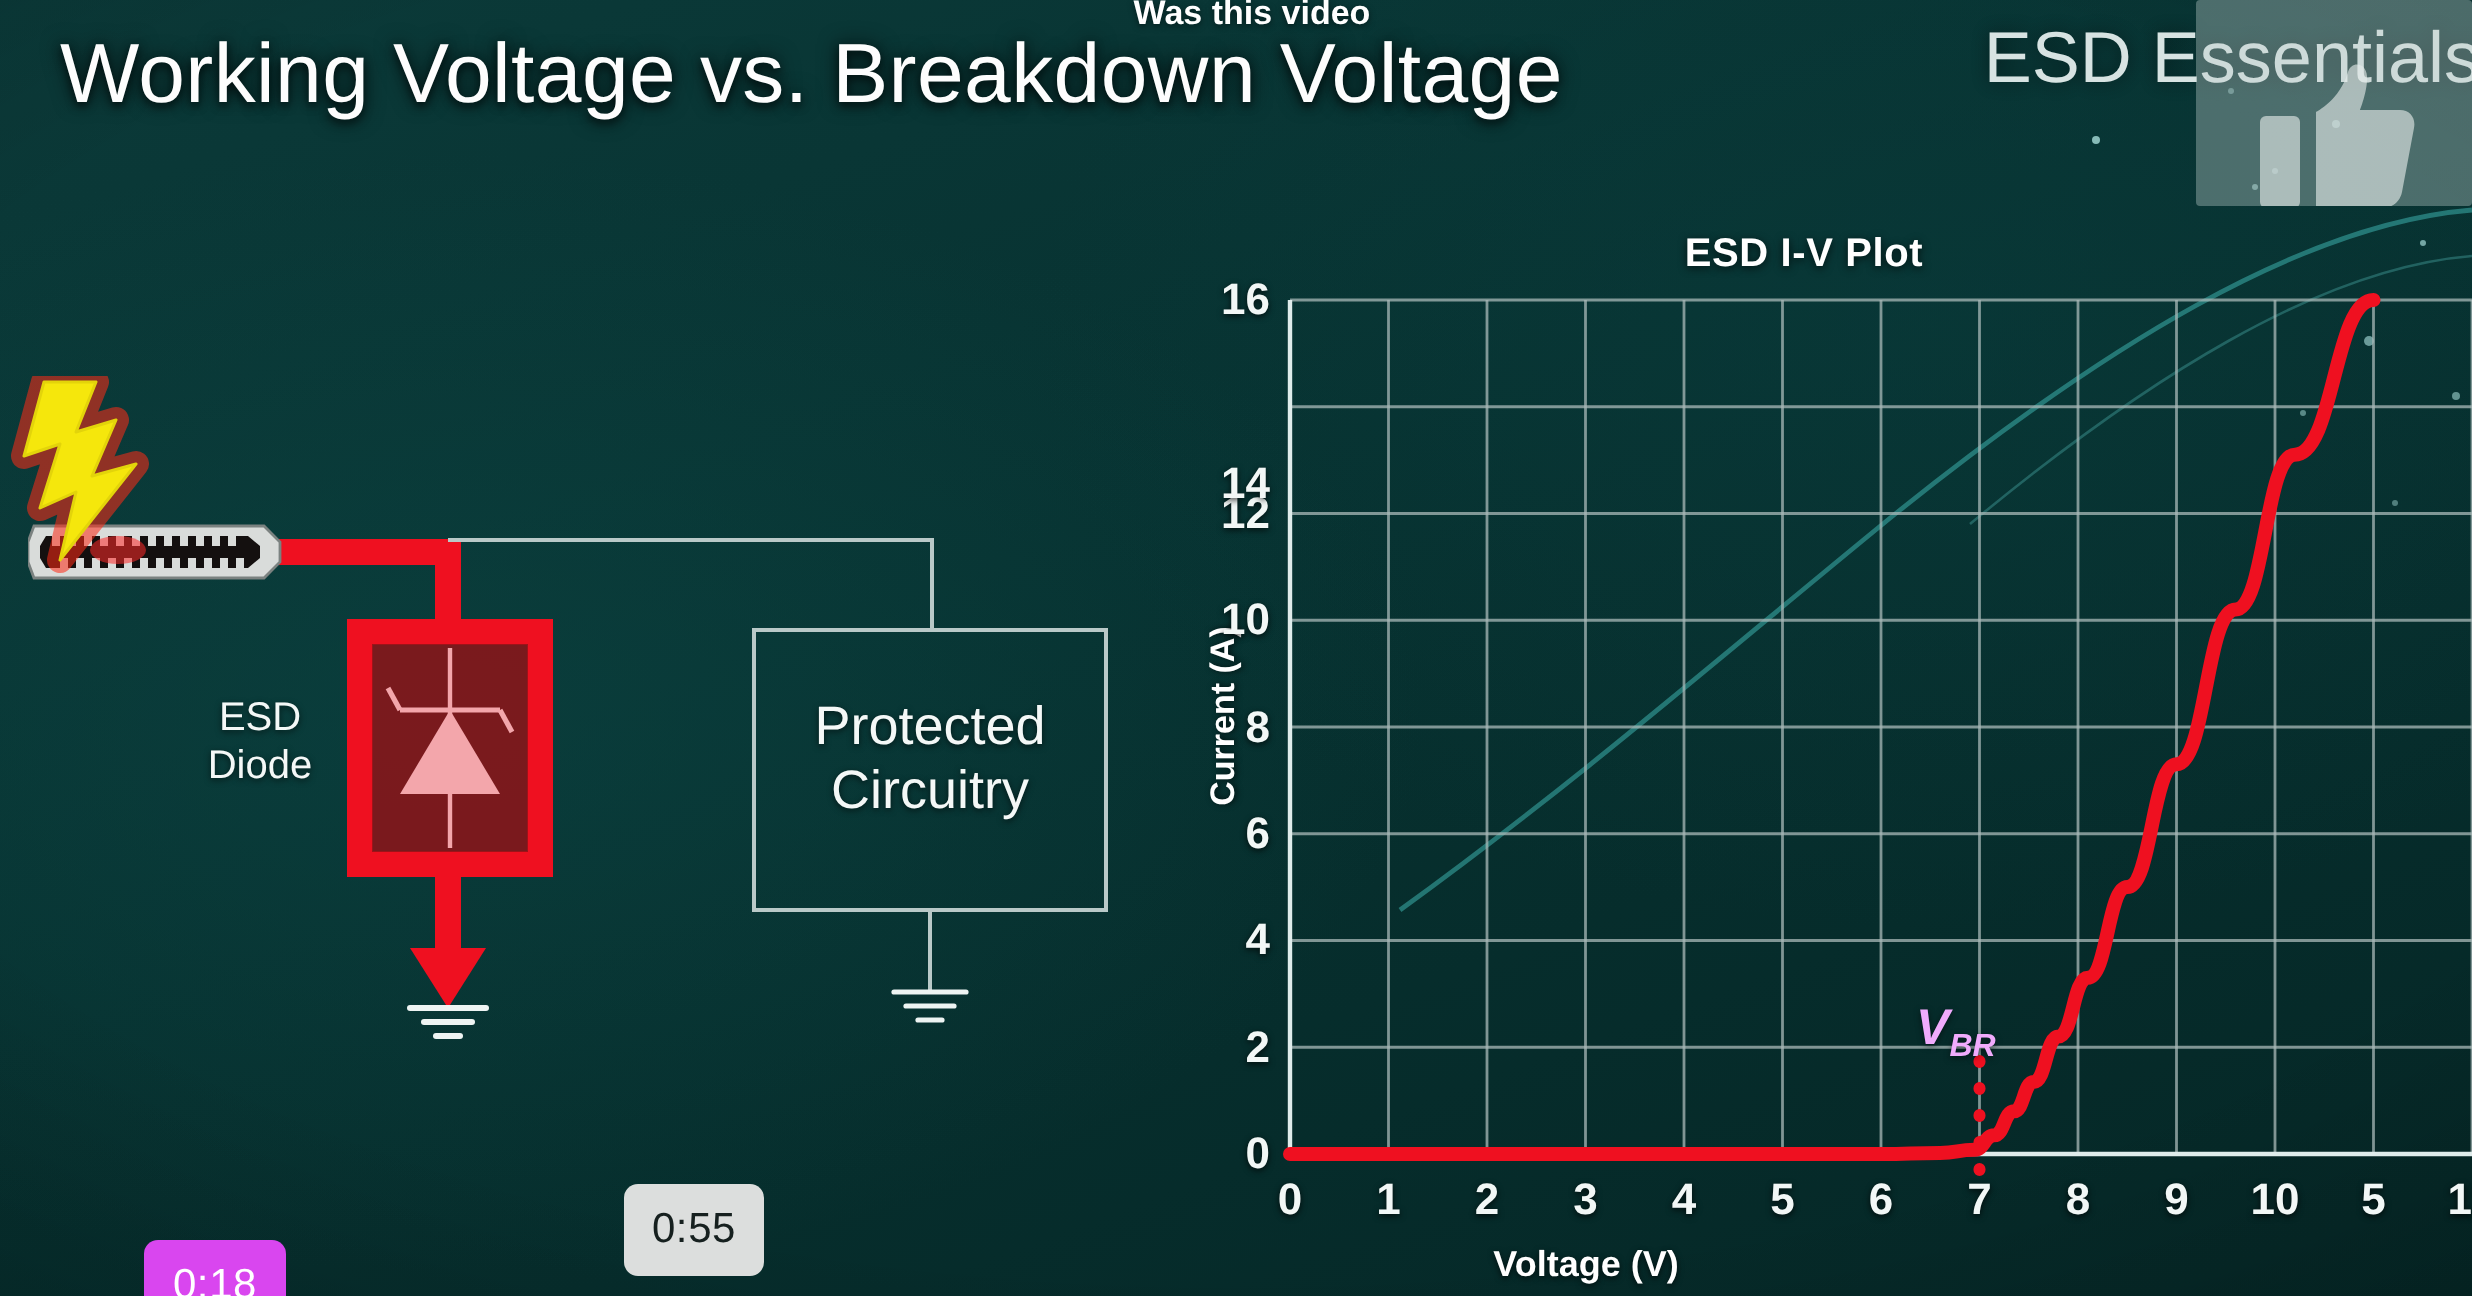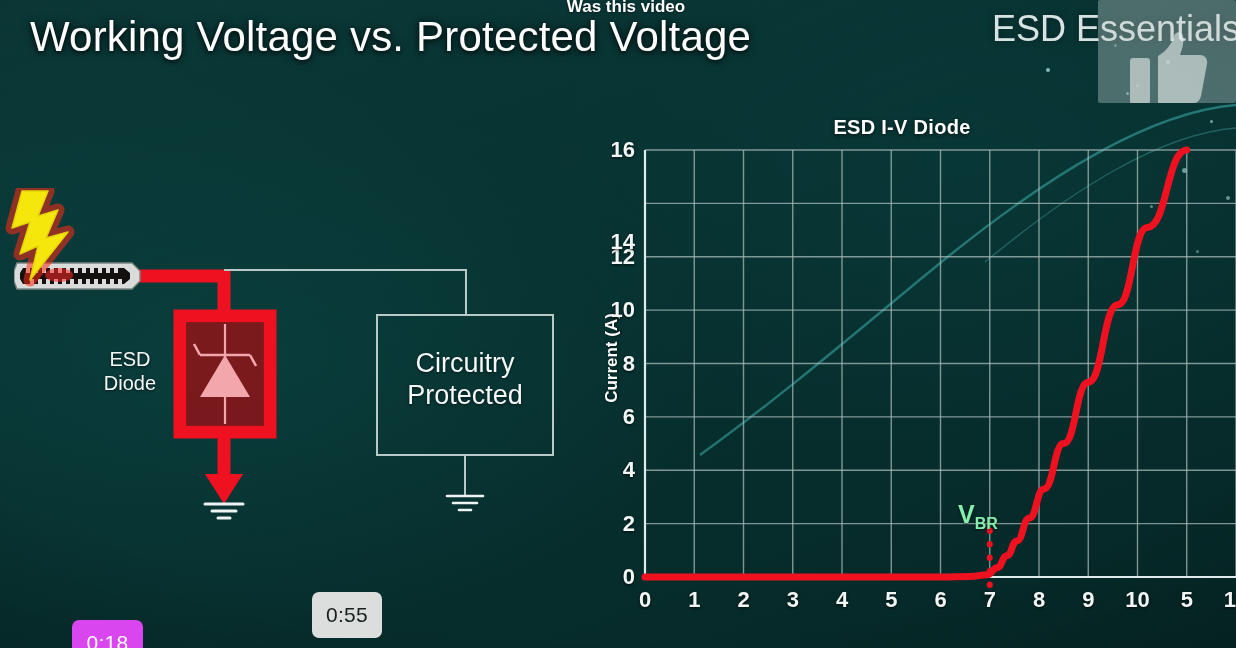--- a/index.html
+++ b/index.html
@@ -80,22 +80,23 @@
     font-size:18px; font-weight:700; color:#ffffff; text-shadow:0 1px 3px rgba(0,0,0,.7);
   }
   .tick-label {
     position:absolute; font-size:22px; font-weight:700; color:#f2f7f6;
     text-shadow:0 1px 3px rgba(0,0,0,.75);
   }
   .tick-x { transform:translateX(-50%); }
   .tick-y { transform:translateY(-50%); text-align:right; }
   #vbr-annotation {
     position:absolute; left:958px; top:500px; z-index:8;
-    font-size:25px; font-weight:700; color:#86efac;
+    font-size:25px; font-weight:700; color:#f0abfc;
     text-shadow:0 1px 3px rgba(0,0,0,.5);
+    font-style:italic;
   }
   #vbr-annotation sub { font-size:16px; }
 
   
   .timestamp-badge {
     position:absolute; z-index:12; border-radius:7px;
     display:flex; align-items:center; justify-content:center;
     font-size:21px; letter-spacing:.3px;
   }
   #timestamp-badge-current { left:72px; top:592px; width:71px; height:46px;
@@ -119,21 +120,21 @@
 <div class="particle" style="left:1226px;top:196px;width:4px;height:4px;opacity:.5"></div>
 <div class="particle" style="left:1150px;top:205px;width:3px;height:3px;opacity:.45"></div>
 <div class="particle" style="left:1196px;top:250px;width:3px;height:3px;opacity:.4"></div>
 <div class="particle" style="left:1126px;top:92px;width:3px;height:3px;opacity:.5"></div>
 <div class="particle" style="left:1166px;top:60px;width:4px;height:4px;opacity:.45"></div>
 <div class="particle" style="left:1114px;top:44px;width:3px;height:3px;opacity:.4"></div>
 <div class="particle" style="left:1136px;top:84px;width:3px;height:3px;opacity:.35"></div>
 
 <div id="bg-vignette"></div>
 
-<div id="page-title">Working Voltage vs. Protected Voltage</div>
+<div id="page-title">Working Voltage vs. Breakdown Voltage</div>
 <div id="brand-label">ESD Essentials</div>
 
 <div id="survey-overlay">
   <svg id="thumbs-up-icon" width="78" height="76" viewBox="0 0 78 76">
     <rect x="0" y="28" width="20" height="46" rx="3" fill="#e6ecea"></rect>
     <path d="M28 74 L28 26 C28 26, 40 20, 44 6 C45.5 0.5, 53 1, 53.5 8 C54 15, 50 25, 50 25
              L70 25 C75 25, 78 29, 77 34 L71 66 C70 71, 66 74, 61 74 Z" fill="#e6ecea"></path>
   </svg>
 </div>
 <div id="survey-question">Was this video</div>
@@ -216,27 +217,27 @@
     </g>
     <path d="M18 3 L8 40 L26 34 L16 66 L34 58 L26 92 L64 44 L42 50 L54 22 L34 28 L44 3 Z" fill="#f5e70c" stroke="#e3d40a" stroke-width="1.5" stroke-linejoin="round"></path>
   </svg>
 
   <div class="circuit-label" id="esd-diode-label">
     <div>ESD</div>
     <div>Diode</div>
   </div>
 
   <div class="circuit-label" id="protected-circuitry-label">
+    <div>Protected</div>
     <div>Circuitry</div>
-    <div>Protected</div>
   </div>
 </div>
 
 <div id="chart-panel">
-  <div id="chart-title">ESD I-V Diode</div>
+  <div id="chart-title">ESD I-V Plot</div>
   <svg id="chart-svg" width="658" height="540">
       <line x1="67" y1="42" x2="67" y2="469" stroke="#a9b9b8" stroke-width="1.4" opacity="0.75"></line>
       <line x1="116.25" y1="42" x2="116.25" y2="469" stroke="#a9b9b8" stroke-width="1.4" opacity="0.75"></line>
       <line x1="165.5" y1="42" x2="165.5" y2="469" stroke="#a9b9b8" stroke-width="1.4" opacity="0.75"></line>
       <line x1="214.75" y1="42" x2="214.75" y2="469" stroke="#a9b9b8" stroke-width="1.4" opacity="0.75"></line>
       <line x1="264" y1="42" x2="264" y2="469" stroke="#a9b9b8" stroke-width="1.4" opacity="0.75"></line>
       <line x1="313.25" y1="42" x2="313.25" y2="469" stroke="#a9b9b8" stroke-width="1.4" opacity="0.75"></line>
       <line x1="362.5" y1="42" x2="362.5" y2="469" stroke="#a9b9b8" stroke-width="1.4" opacity="0.75"></line>
       <line x1="411.75" y1="42" x2="411.75" y2="469" stroke="#a9b9b8" stroke-width="1.4" opacity="0.75"></line>
       <line x1="461" y1="42" x2="461" y2="469" stroke="#a9b9b8" stroke-width="1.4" opacity="0.75"></line>
@@ -252,20 +253,21 @@
       <line x1="67" y1="202.125" x2="658" y2="202.125" stroke="#a9b9b8" stroke-width="1.4" opacity="0.75"></line>
       <line x1="67" y1="148.75" x2="658" y2="148.75" stroke="#a9b9b8" stroke-width="1.4" opacity="0.75"></line>
       <line x1="67" y1="95.375" x2="658" y2="95.375" stroke="#a9b9b8" stroke-width="1.4" opacity="0.75"></line>
       <line x1="67" y1="42" x2="658" y2="42" stroke="#a9b9b8" stroke-width="1.4" opacity="0.75"></line>
       <line x1="67" y1="42" x2="67" y2="469" stroke="#dfeceb" stroke-width="2.2"></line>
       <line x1="67" y1="469" x2="658" y2="469" stroke="#dfeceb" stroke-width="2.2"></line>
       <line x1="411.75" y1="477" x2="411.75" y2="415.625" stroke="#ef1020" stroke-width="6" stroke-linecap="round" stroke-dasharray="0.5 13"></line>
       <path d="M 67.00 469.00 C 91.63 469.00, 91.63 469.00, 116.25 469.00 C 140.88 469.00, 140.88 469.00, 165.50 469.00 C 190.13 469.00, 190.13 469.00, 214.75 469.00 C 239.38 469.00, 239.38 469.00, 264.00 469.00 C 288.63 469.00, 288.63 469.00, 313.25 469.00 C 337.88 469.00, 337.88 469.00, 362.50 469.00 C 377.27 469.00, 377.27 468.47, 392.05 468.47 C 400.67 468.47, 400.67 466.87, 409.29 466.87 C 414.21 466.87, 414.21 459.66, 419.14 459.66 C 424.06 459.66, 424.06 447.65, 428.99 447.65 C 433.91 447.65, 433.91 432.97, 438.84 432.97 C 444.99 432.97, 444.99 410.29, 451.15 410.29 C 458.54 410.29, 458.54 380.93, 465.92 380.93 C 475.77 380.93, 475.77 335.56, 485.63 335.56 C 497.94 335.56, 497.94 274.18, 510.25 274.18 C 525.02 274.18, 525.02 196.79, 539.80 196.79 C 554.57 196.79, 554.57 119.39, 569.35 119.39 C 589.05 119.39, 589.05 42.00, 608.75 42.00" fill="none" stroke="#ef1020" stroke-width="7" stroke-linecap="round" stroke-linejoin="round"></path>
     </svg>
   <div id="y-axis-label">Current (A)</div>
+  <div id="x-axis-label">Voltage (V)</div>
 <div class="tick-label tick-x" style="left: 67px; top: 479px;">0</div>
     <div class="tick-label tick-x" style="left: 116.25px; top: 479px;">1</div>
     <div class="tick-label tick-x" style="left: 165.5px; top: 479px;">2</div>
     <div class="tick-label tick-x" style="left: 214.75px; top: 479px;">3</div>
     <div class="tick-label tick-x" style="left: 264px; top: 479px;">4</div>
     <div class="tick-label tick-x" style="left: 313.25px; top: 479px;">5</div>
     <div class="tick-label tick-x" style="left: 362.5px; top: 479px;">6</div>
     <div class="tick-label tick-x" style="left: 411.75px; top: 479px;">7</div>
     <div class="tick-label tick-x" style="left: 461px; top: 479px;">8</div>
     <div class="tick-label tick-x" style="left: 510.25px; top: 479px;">9</div>

